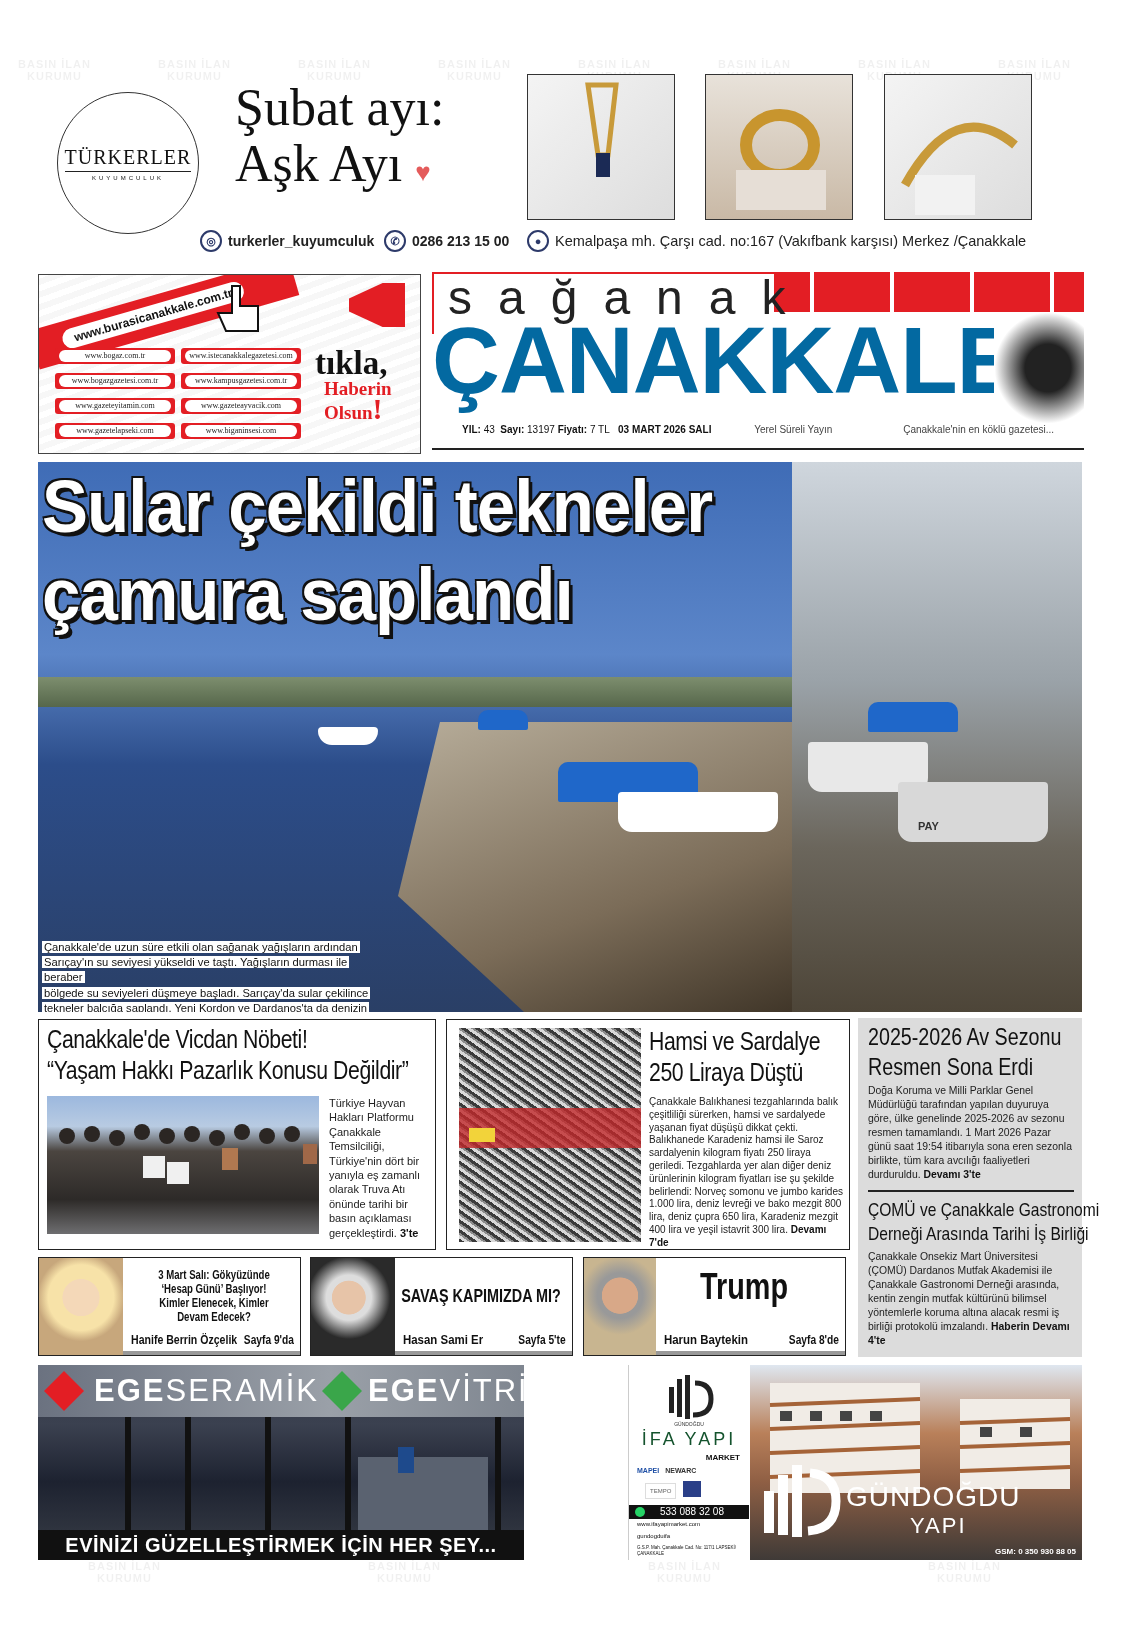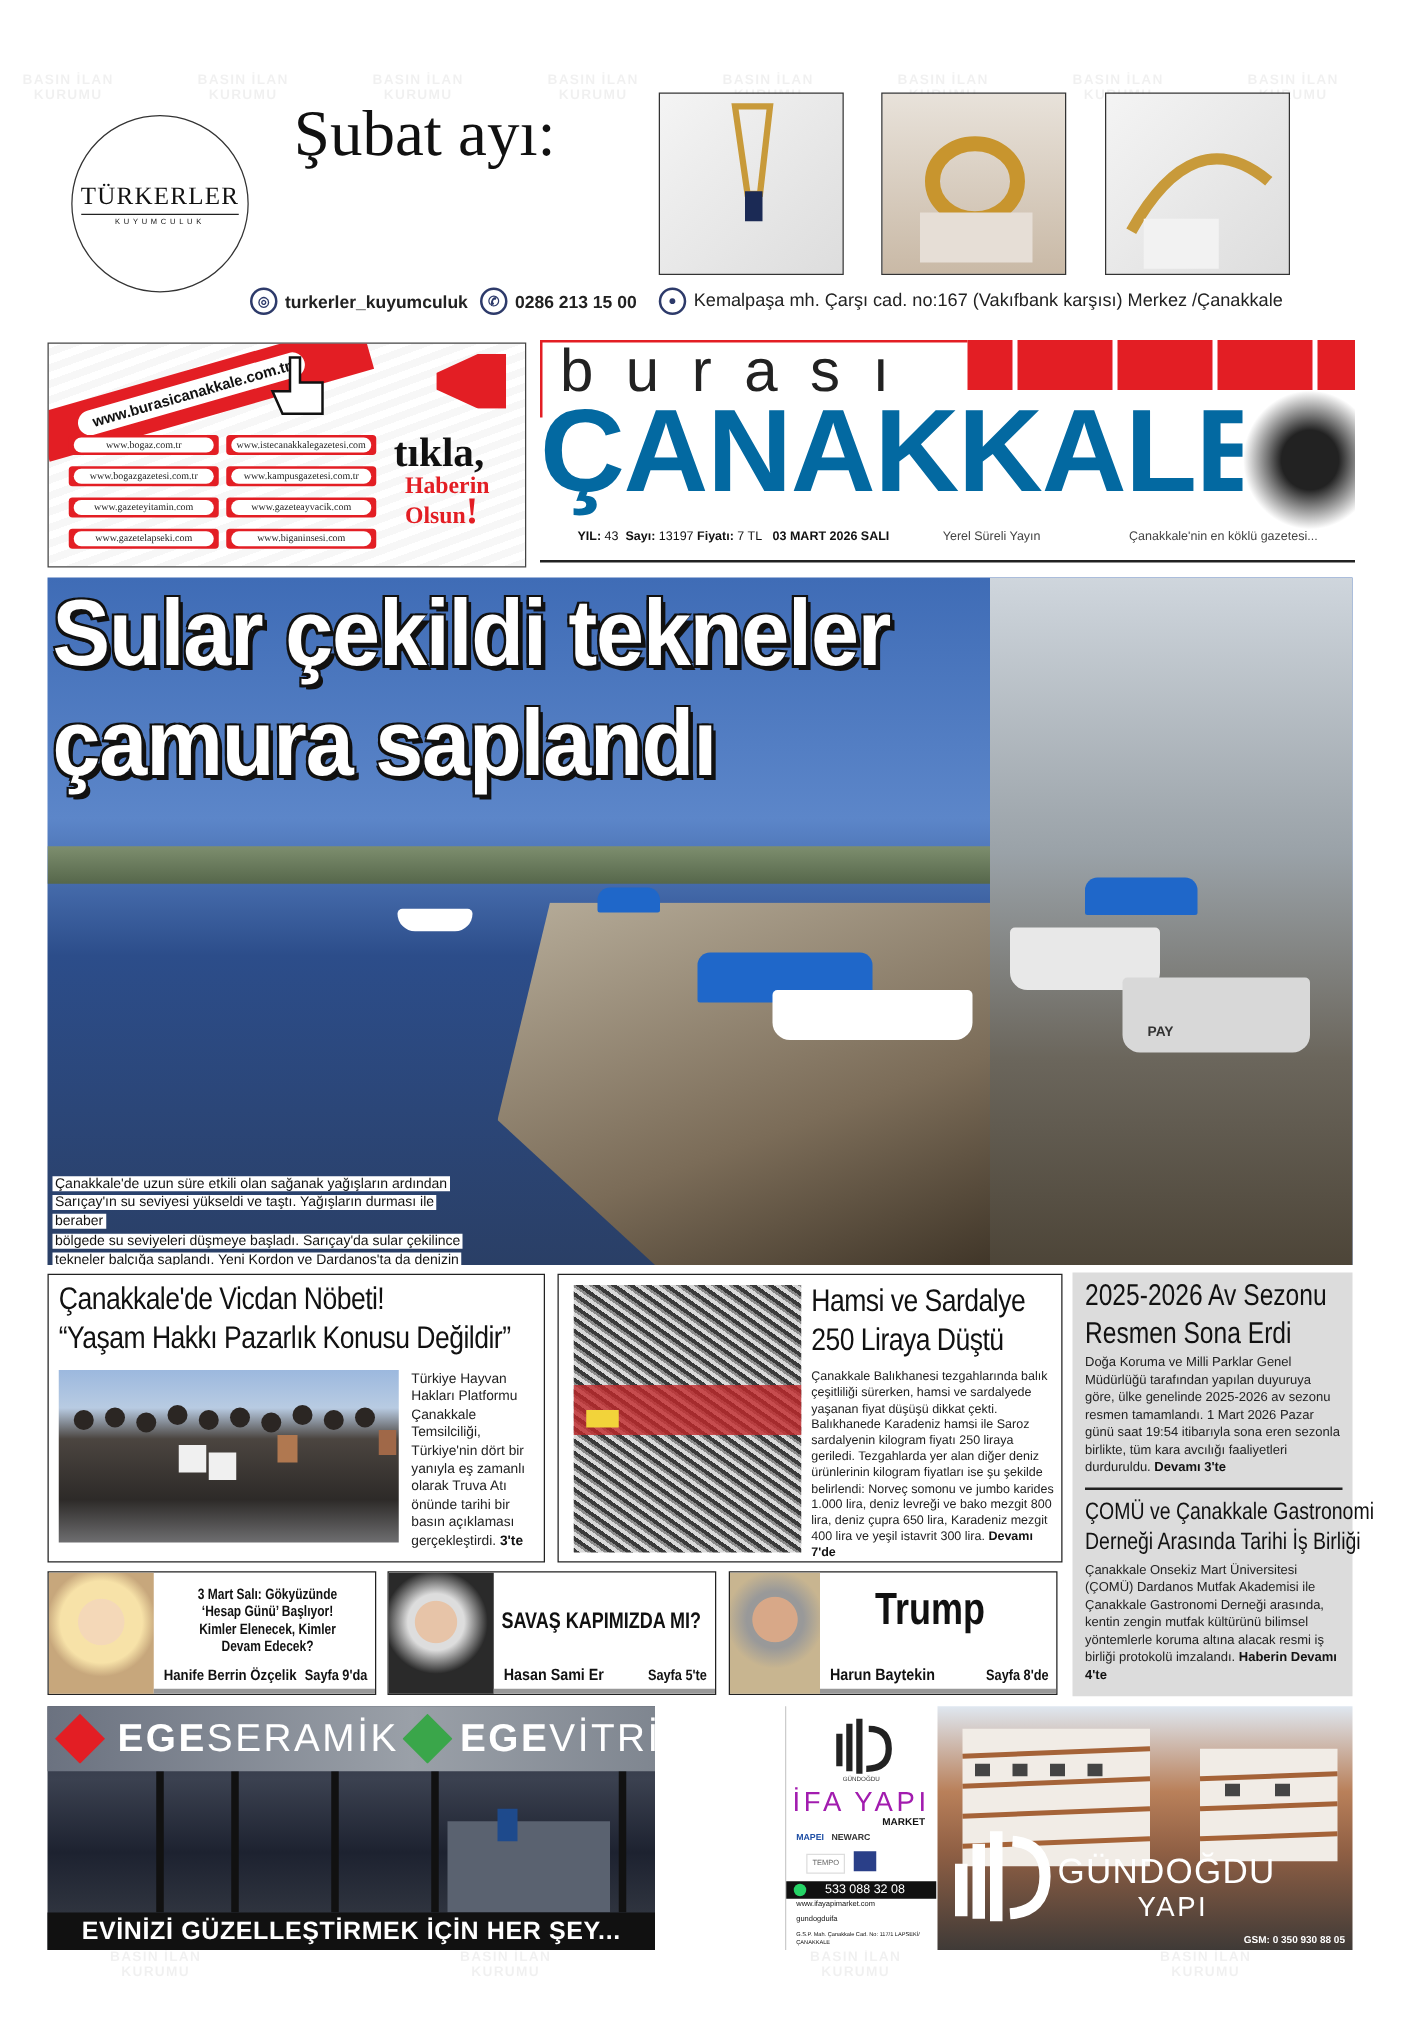--- a/index.html
+++ b/index.html
@@ -83,20 +83,21 @@
 <div class="wm" style="left:648px;top:1560px"><span>BASIN İLAN</span><br><span>KURUMU</span></div>
 <div class="wm" style="left:928px;top:1560px"><span>BASIN İLAN</span><br><span>KURUMU</span></div>
 
 <section>
   <div class="abs logo-circle">
     <span class="t">TÜRKERLER</span>
     <span class="s">KUYUMCULUK</span>
   </div>
   <div class="abs slogan">
     <div>Şubat ayı:</div>
+    <div><span>Aşk Ayı</span> <span class="heart">♥</span></div>
   </div>
   <div class="abs jewel" style="left:527px">
     <svg width="148" height="146">
         <path d="M60 10 L88 10 L80 80 L70 80 Z" fill="none" stroke="#c89a3a" stroke-width="5"></path>
         <rect x="68" y="78" width="14" height="24" fill="#1b2a55"></rect>
       </svg>
   </div>
   <div class="abs jewel" style="left:705px;background:linear-gradient(180deg,#e8e2da,#c9b9a6)">
     <svg width="148" height="146">
         <ellipse cx="74" cy="70" rx="34" ry="30" fill="none" stroke="#c8952e" stroke-width="12"></ellipse>
@@ -163,21 +164,21 @@
 </section>
 
 <header class="abs mast">
   <div style="position:absolute;left:0;top:0;width:342px;height:2px;background:#e31e24"></div>
   <div style="position:absolute;left:0;top:0;width:2px;height:62px;background:#e31e24"></div>
   <div class="redbar" style="left:342px;width:36px"></div>
   <div class="redbar" style="left:382px;width:76px"></div>
   <div class="redbar" style="left:462px;width:76px"></div>
   <div class="redbar" style="left:542px;width:76px"></div>
   <div class="redbar" style="left:622px;width:30px"></div>
-  <div class="burasi">burası</div>
+  <div class="burasi">sağanak</div>
   <div class="canak">ÇANAKKALE</div>
   <div class="ataturk"></div>
   <div class="meta">
     <b>YIL:</b> <span>43</span>&nbsp;
     <b>Sayı:</b> <span>13197</span>
     <b>Fiyatı:</b> <span>7 TL</span>&nbsp;&nbsp;
     <b>03 MART 2026 SALI</b>
     <span style="margin-left:40px;color:#444">Yerel Süreli Yayın</span>
     <span style="margin-left:68px;color:#444">Çanakkale'nin en köklü gazetesi...</span>
   </div>
@@ -320,21 +321,21 @@
 <section class="abs ifaad">
   <svg style="position:absolute;left:34px;top:8px" width="52" height="48">
       <g fill="#222">
         <rect x="6" y="14" width="5" height="26"></rect>
         <rect x="14" y="6" width="5" height="38"></rect>
         <rect x="22" y="2" width="5" height="44"></rect>
       </g>
       <path d="M32 10 Q48 10 48 26 Q48 42 30 42" fill="none" stroke="#222" stroke-width="5"></path>
     </svg>
   <div style="position:absolute;left:0;top:56px;width:120px;text-align:center;font-size:5px;color:#333">GÜNDOĞDU</div>
-  <div style="position:absolute;left:0;top:64px;width:120px;text-align:center;font-size:22px;color:#a21caf;letter-spacing:3px">İFA YAPI</div>
+  <div style="position:absolute;left:0;top:64px;width:120px;text-align:center;font-size:18px;color:#14532d;letter-spacing:3px">İFA YAPI</div>
   <div style="position:absolute;right:8px;top:88px;font-size:8px;font-weight:bold">MARKET</div>
   <div style="position:absolute;left:8px;top:102px;width:110px;display:flex;gap:6px;font-size:7px;color:#1f4fa5;font-weight:bold">
     <span>MAPEI</span>
       <span style="color:#333">NEWARC</span>
   </div>
   <div style="position:absolute;left:16px;top:118px;font-size:6px;color:#666;border:1px solid #ddd;padding:4px">TEMPO</div>
   <div style="position:absolute;left:54px;top:116px;width:18px;height:16px;background:#2a3f88"></div>
   <div style="position:absolute;left:0;top:140px;width:120px;height:14px;background:#111;color:#fff;font-size:10px;line-height:14px;padding-left:31px">
     <span style="position:absolute;left:6px;top:2px;width:10px;height:10px;background:#25d366;border-radius:50%"></span>
     <span>533 088 32 08</span>

